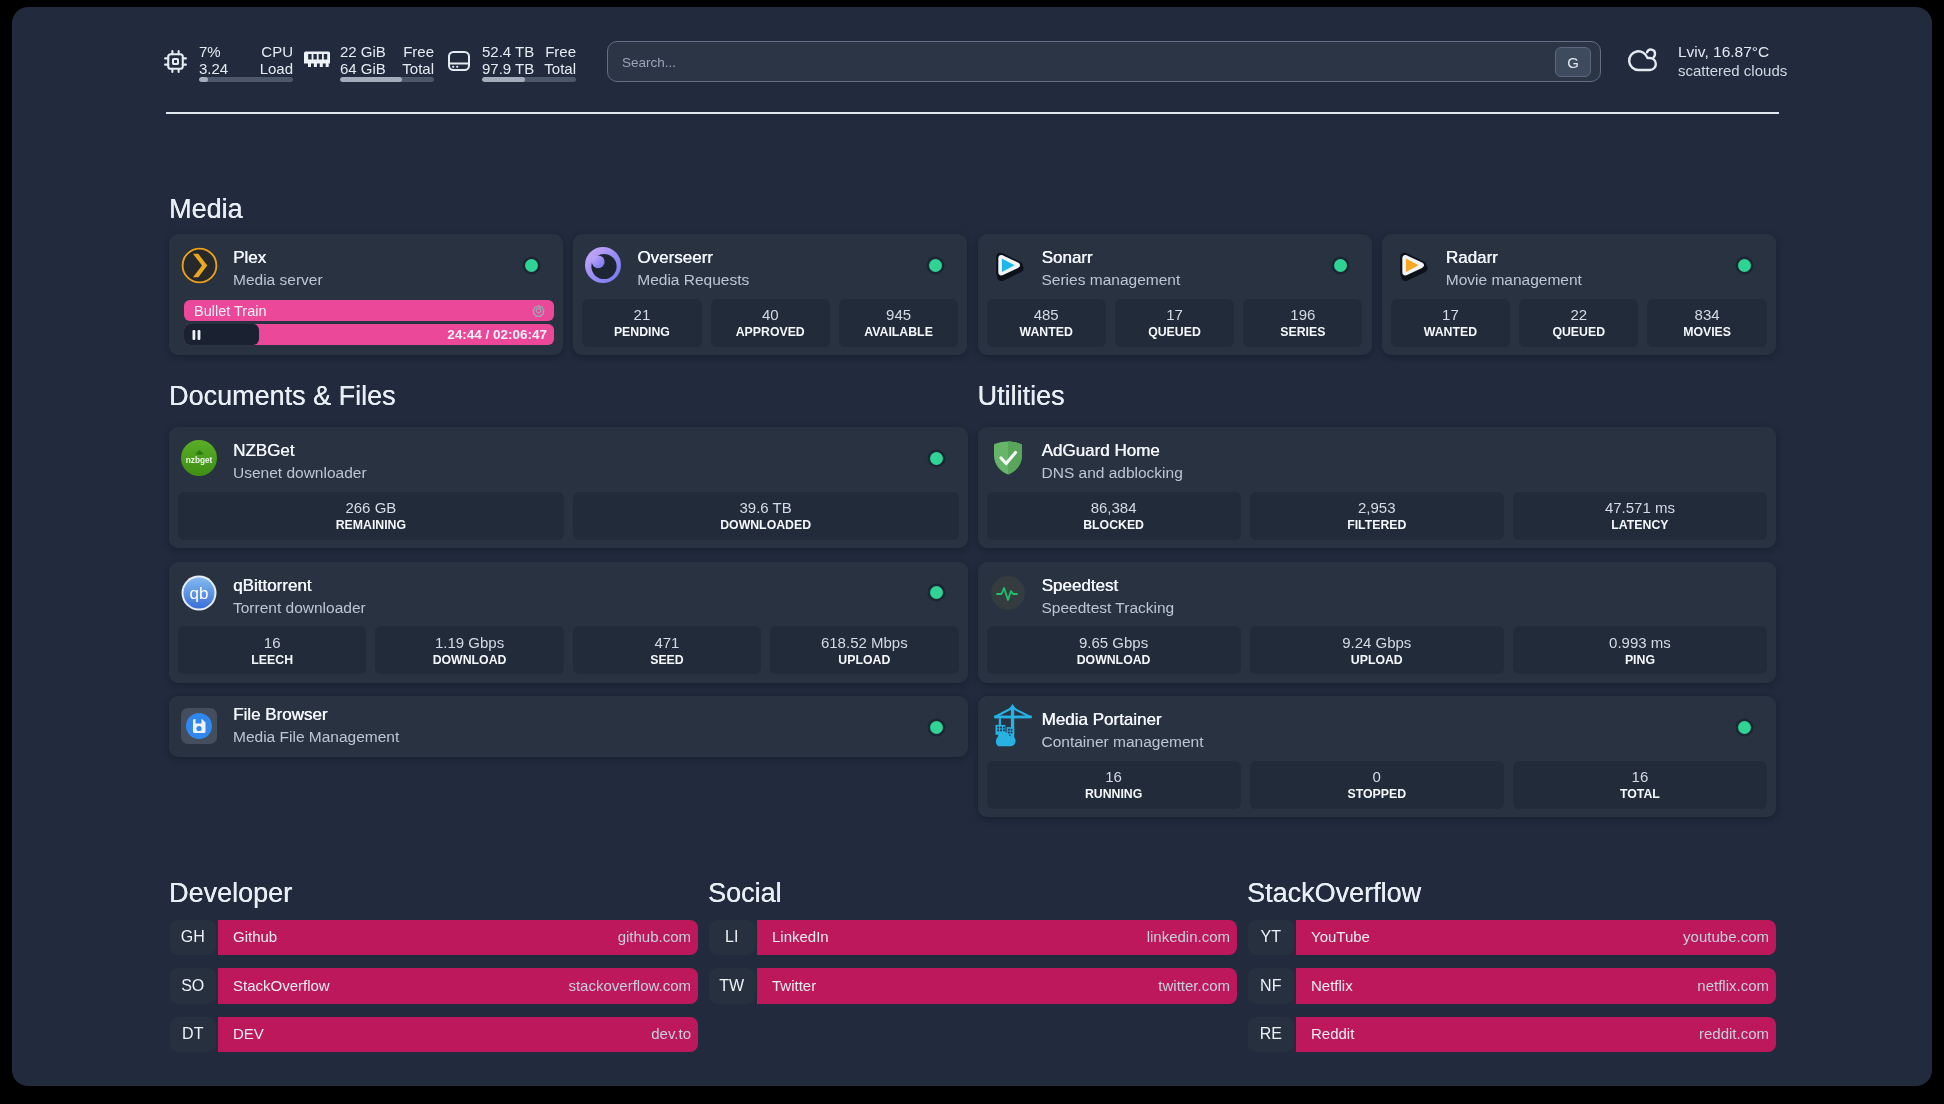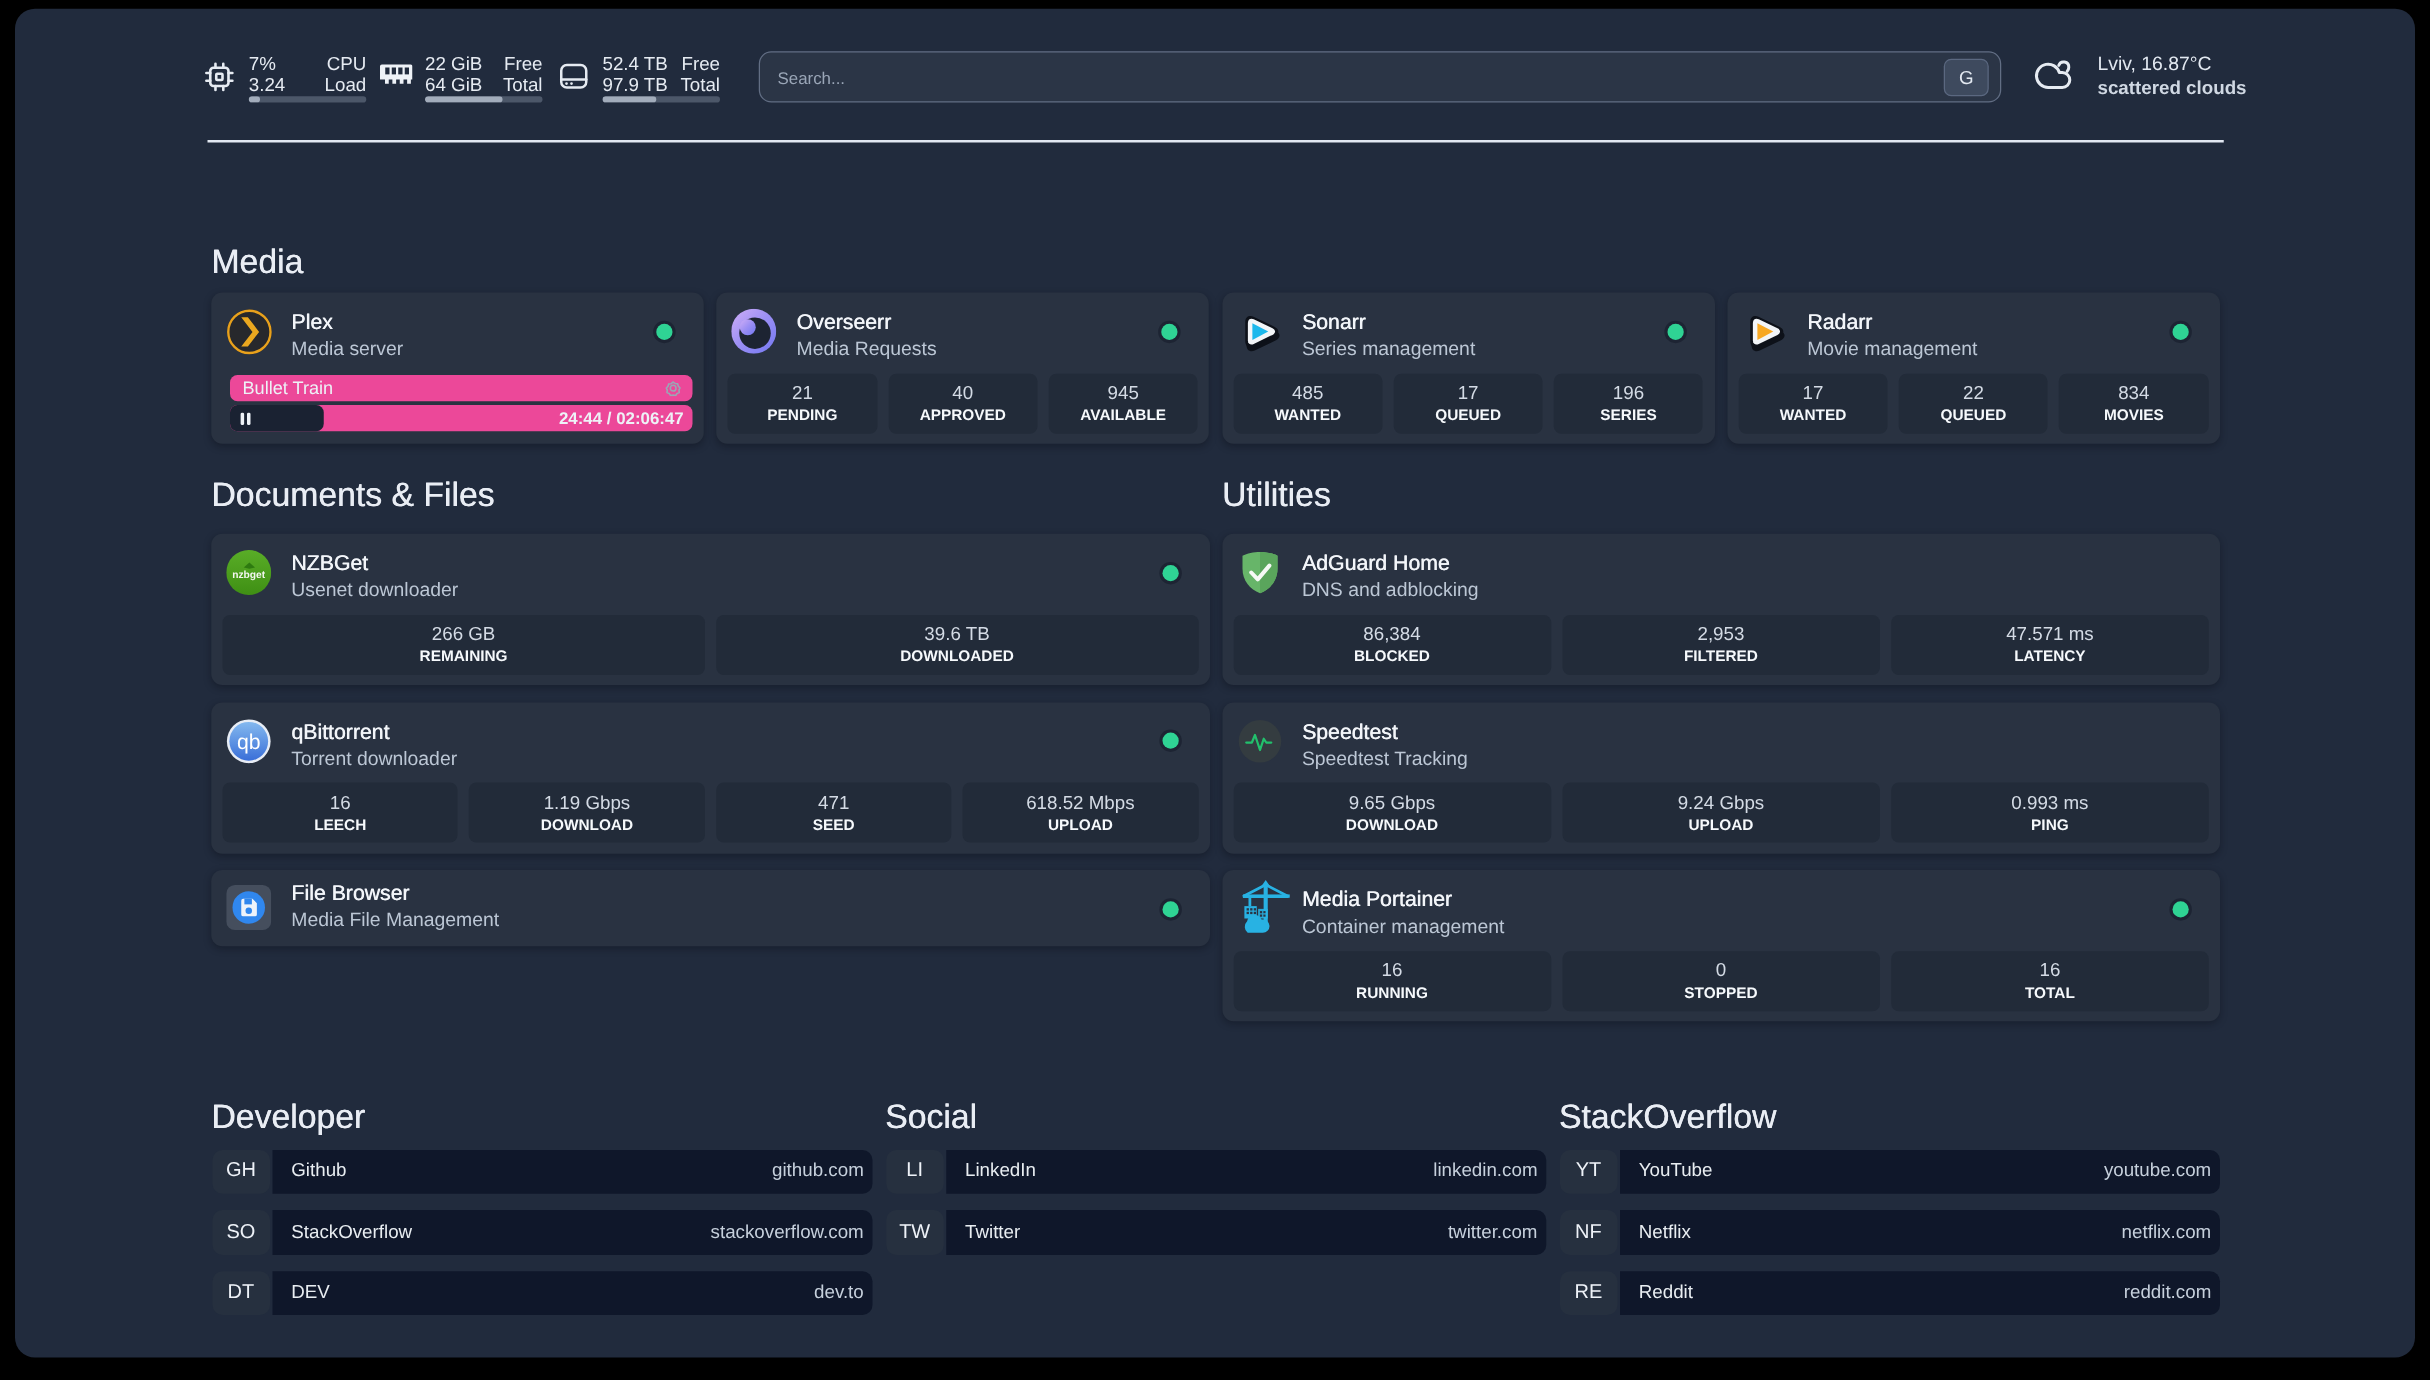--- a/index.html
+++ b/index.html
@@ -15,21 +15,21 @@
   .bar { position:absolute; height:5px; border-radius:2.5px; background:#4c5769; overflow:hidden; }
   .bar i { position:absolute; left:0; top:0; bottom:0; border-radius:2.5px; background:#a2acbb; display:block; }
   .search { position:absolute; left:607px; top:41px; width:994px; height:41px;
     background:#2b3546; border:1.5px solid #626e84; border-radius:10px;text-align:center; }
   .search .ph { position:absolute; left:14px; top:13px; font-size:13.5px; color:#9aa6b7; }
   .gbtn { position:absolute; right:9px; top:5px; width:36px; height:30px; background:#3e4a5e;
     border:1px solid #5b6880; border-radius:6px; color:#e3e9f1; font-size:15px;
     display:flex; align-items:center; justify-content:center; }
   .sep { position:absolute; left:166px; top:112px; width:1613px; height:2px; background:#e2e8f2; }
   .wtxt1 { position:absolute; left:1678px; top:43px; font-size:15.5px; color:#e3e9f1; }
-  .wtxt2 { position:absolute; left:1678px; top:61.5px; font-size:15px; color:#d0d8e3;font-weight:bold; }
+  .wtxt2 { position:absolute; left:1678px; top:61.5px; font-size:15px; color:#d0d8e3; }
   
   .h2 { position:absolute; font-size:27px; font-weight:500; color:#e9edf4; text-shadow:0.3px 0 currentColor; }
   .card { position:absolute; background:#293241; border-radius:9px;
     box-shadow:0 2px 6px rgba(8,12,20,.35); }
   .svc-icon { position:absolute; left:12px; top:13px; width:36px; height:36px; }
   .svc-name { position:absolute; left:64px; top:12px; font-size:17px; line-height:24px;
     font-weight:500; color:#f2f5f9; text-shadow:0.4px 0 currentColor; }
   .svc-desc { position:absolute; left:64px; top:36px; font-size:15.5px; line-height:19px; color:#bcc7d5; }
   .dot { position:absolute; width:13px; height:13px; border-radius:50%; background:#2fd394;
     right:25px; top:24.5px; box-shadow:0 0 0 2.5px rgba(26,32,47,.8); }
@@ -41,21 +41,21 @@
   .prow { position:absolute; left:15px; right:9px; height:21px; background:#ec4899; border-radius:6px; }
   .prow1 { top:66px; }
   .prow2 { top:89.5px; }
   .ptitle { position:absolute; left:10px; top:2.5px; font-size:14.5px; color:#edf1f6; }
   .pfill { position:absolute; left:0; top:0; bottom:0; width:75px; background:#1a2232; border-radius:6px; }
   .ptime { position:absolute; right:7px; top:3px; font-size:13.5px; font-weight:bold; color:#eef2f7; }
   
   .bm { position:absolute; height:35.5px; display:flex; }
   .bm-ab { width:45.5px; background:#26303f; border-radius:8px; color:#eef2f8; font-size:16px;
     display:flex; align-items:center; justify-content:center; flex:none; }
-  .bm-body { flex:1; margin-left:2.5px; background:#0f172a; border-radius:0 8px 8px 0; position:relative; }
+  .bm-body { flex:1; margin-left:2.5px; background:#be185d; border-radius:0 8px 8px 0; position:relative; }
   .bm-name { position:absolute; left:15px; top:8.5px; font-size:15px; color:#e8edf1; }
   .bm-url { position:absolute; right:7px; top:8.5px; font-size:15px; color:#c6d0dc; }
 </style>
 </head>
 <body>
 <div class="frame"></div>
 <div id="topbar">
 
   <svg class="abs" style="left:163px;top:49px" width="25" height="25" viewBox="0 0 24 24" fill="none" stroke="#e6ebf2" stroke-width="2" stroke-linecap="round">
     <rect x="5" y="5" width="14" height="14" rx="2.5"></rect>

